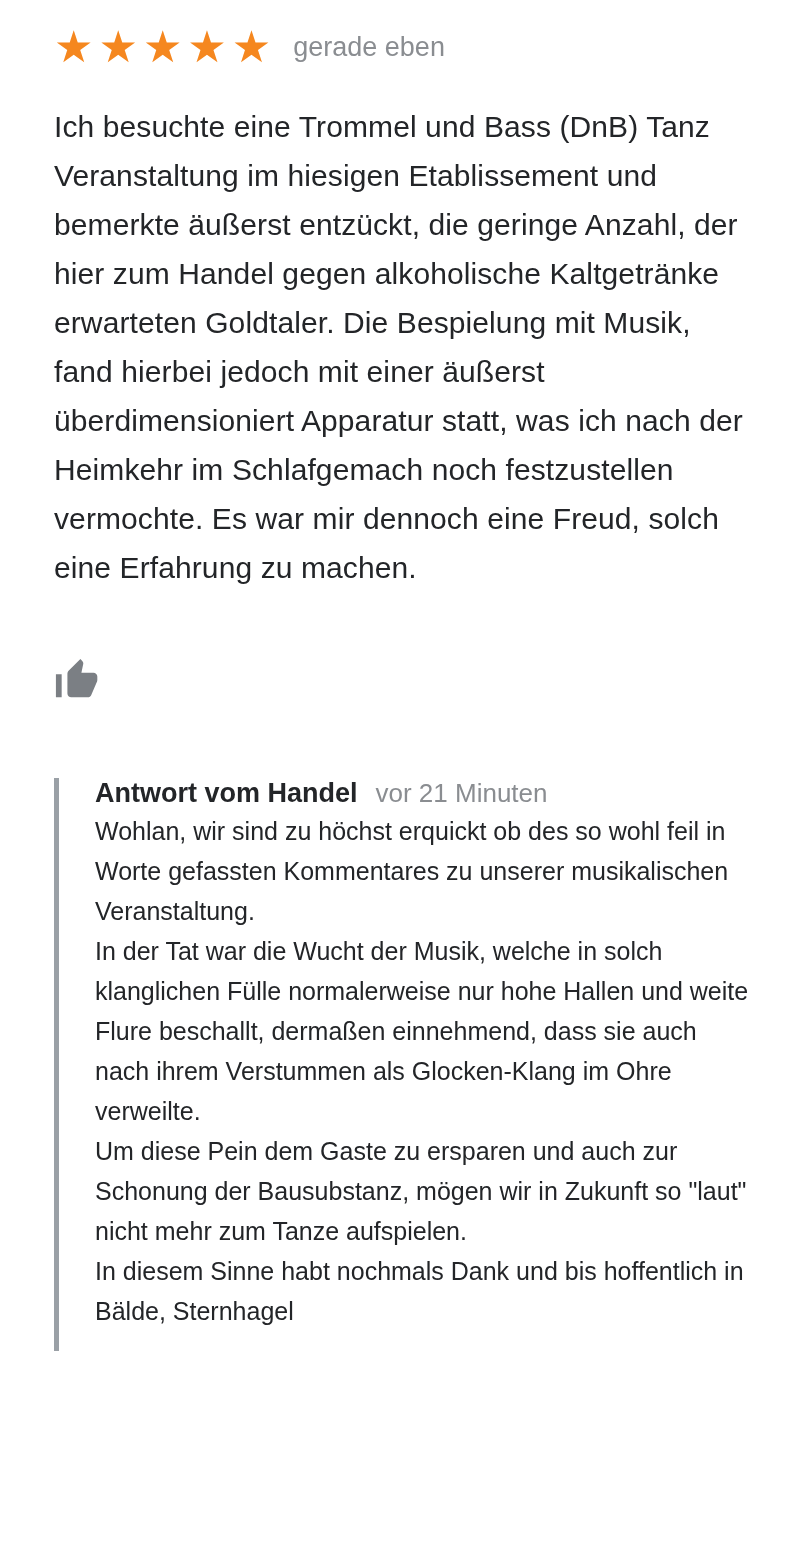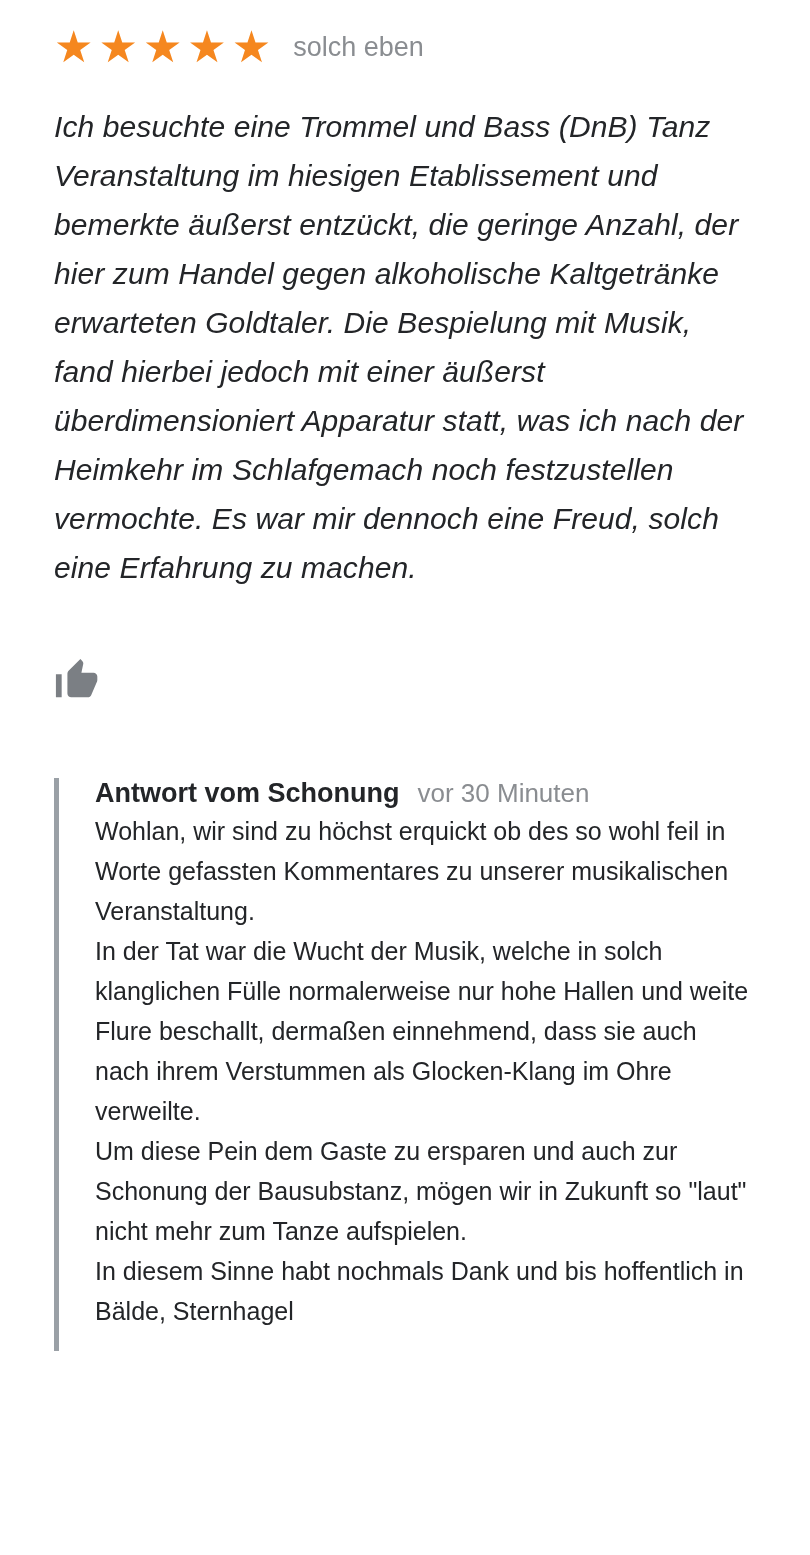--- a/index.html
+++ b/index.html
@@ -48,21 +48,20 @@
   }
 
   
   .review-text {
     margin-top: 26px;
     font-size: 30px;
     line-height: 49px;
     color: #232528;
     letter-spacing: 0.1px;
     max-width: 700px;
-    font-style: italic;
   }
 
   
   .actions {
     margin-top: 58px;
     height: 70px;
     display: flex;
     align-items: center;
   }
   .thumb-btn {
@@ -113,39 +112,39 @@
 <div class="page">
 
   <div class="rating-row">
     <div class="stars">
       <span class="star" style="color: rgb(245, 135, 31);">★</span>
       <span class="star" style="color: rgb(245, 135, 31);">★</span>
       <span class="star" style="color: rgb(245, 135, 31);">★</span>
       <span class="star" style="color: rgb(245, 135, 31);">★</span>
       <span class="star" style="color: rgb(245, 135, 31);">★</span>
     </div>
-    <span class="rating-time">solch eben</span>
+    <span class="rating-time">gerade eben</span>
   </div>
 
   <div class="review-text">Ich besuchte eine Trommel und Bass (DnB) Tanz Veranstaltung im hiesigen Etablissement und bemerkte äußerst entzückt, die geringe Anzahl, der hier zum Handel gegen alkoholische Kaltgetränke erwarteten Goldtaler. Die Bespielung mit Musik, fand hierbei jedoch mit einer äußerst überdimensioniert Apparatur statt, was ich nach der Heimkehr im Schlafgemach noch festzustellen vermochte. Es war mir dennoch eine Freud, solch eine Erfahrung zu machen.</div>
 
   <div class="actions">
     <div class="thumb-btn">
       <span>
         <svg width="46" height="46" viewBox="0 0 24 24" aria-hidden="true">
           <path fill="#7b7f84" d="M1 21h3V9H1v12zM22.6 10.2c0-1.1-.9-2-2-2h-6.3l.95-4.57.03-.32c0-.41-.17-.79-.44-1.06L13.78 1 7.6 7.19c-.37.36-.6.86-.6 1.41v10.4c0 1.1.9 2 2 2h8.6c.83 0 1.54-.5 1.84-1.22l3.02-7.05c.09-.23.14-.47.14-.73v-1.8z"></path>
         </svg>
       </span>
     </div>
   </div>
 
   <div class="reply-block">
     <div class="reply-head">
-      <span class="reply-author">Antwort vom Schonung</span>
-      <span class="reply-time">vor 30 Minuten</span>
+      <span class="reply-author">Antwort vom Handel</span>
+      <span class="reply-time">vor 21 Minuten</span>
     </div>
     <div class="reply-text">Wohlan, wir sind zu höchst erquickt ob des so wohl feil in Worte gefassten Kommentares zu unserer musikalischen Veranstaltung.
 In der Tat war die Wucht der Musik, welche in solch klanglichen Fülle normalerweise nur hohe Hallen und weite Flure beschallt, dermaßen einnehmend, dass sie auch nach ihrem Verstummen als Glocken-Klang im Ohre verweilte.
 Um diese Pein dem Gaste zu ersparen  und auch zur Schonung der Bausubstanz, mögen wir in Zukunft so "laut" nicht mehr zum Tanze aufspielen.
 In diesem Sinne habt nochmals Dank und bis hoffentlich in Bälde, Sternhagel</div>
   </div>
 
 </div>
 
 </body></html>

